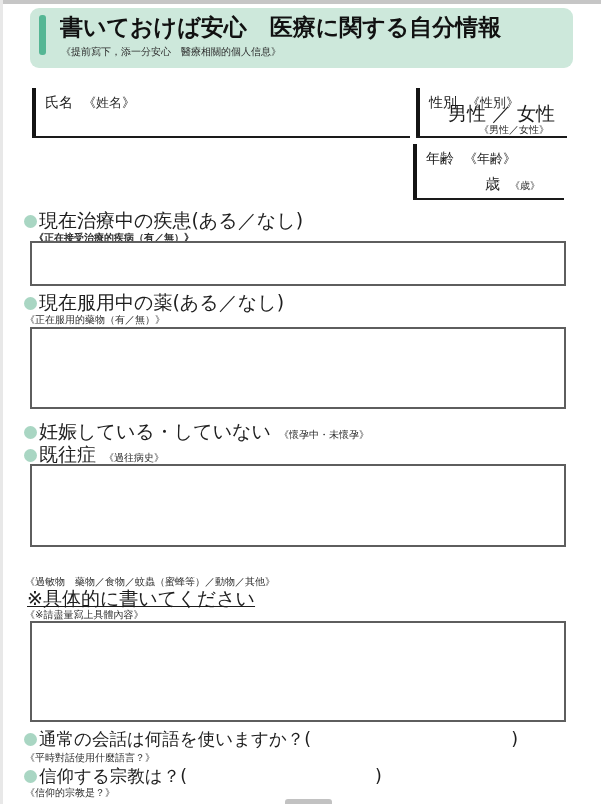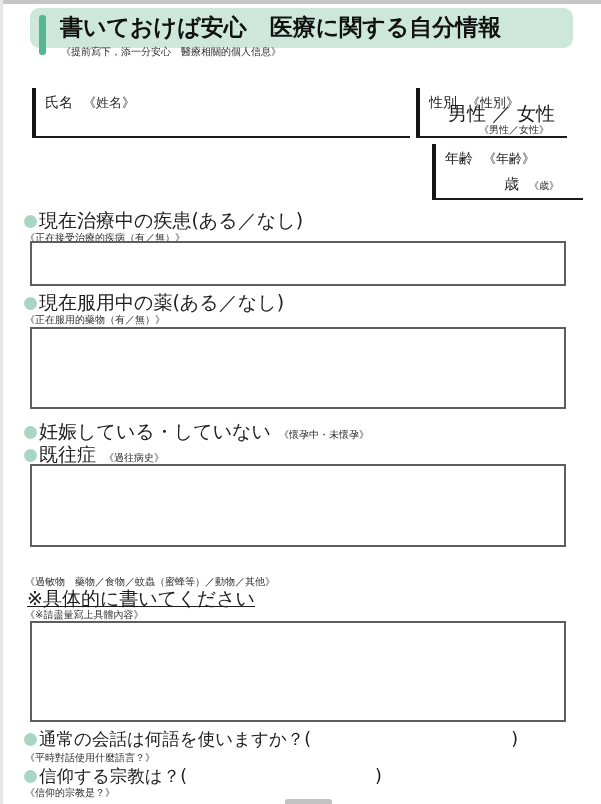--- a/index.html
+++ b/index.html
@@ -8,61 +8,61 @@
     width:601px; height:804px;
     font-family:"DejaVu Sans","Liberation Sans",sans-serif;
     color:#1f1f1f;
   }
   .page { position:relative; width:601px; height:804px; background:#ffffff; overflow:hidden; }
 
   .edge-top  { position:absolute; left:0; top:0; width:601px; height:4px; background:#c6c6c6; }
   .edge-left { position:absolute; left:0; top:0; width:3px; height:804px; background:#e8e8e8; }
 
   
-  .hdr { position:absolute; left:30px; top:8px; width:543px; height:40px;
+  .hdr { position:absolute; left:30px; top:8px; width:543px; height:60px;
          background:#cde8db; border-radius:9px; }
   .hdr-bar { position:absolute; left:9px; top:7px; width:7px; height:40px;
              background:#55b694; border-radius:3px; }
   .hdr-title { position:absolute; left:30px; top:4px; font-size:23px; font-weight:bold;
                white-space:nowrap; color:#111; }
   .hdr-sub { position:absolute; left:31px; top:37px; font-size:10px; color:#2c2c2c; white-space:nowrap; }
 
   
   .field { position:absolute; border-bottom:2px solid #1a1a1a; }
   .fbar  { position:absolute; left:0; top:0; width:4px; height:100%; background:#141414; }
   .flabel-row { position:absolute; left:13px; top:4px; white-space:nowrap; }
   .flabel { font-size:14px; color:#1a1a1a; }
   .fsub   { font-size:13px; color:#2b2b2b; margin-left:5px; }
   .fvalue { position:absolute; left:16px; top:24px; font-size:14px; }
 
   .f-name   { left:32px; top:88px;  width:378px; height:50px; }
   .f-gender { left:416px; top:88px; width:151px; height:50px; }
   .f-birth  { left:32px; top:144px; width:378px; height:56px; }
-  .f-age    { left:432px; top:144px; width:151px; height:56px;padding-left:28px; }
+  .f-age    { left:413px; top:144px; width:151px; height:56px;padding-left:28px; }
 
   .g-options { position:absolute; right:12px; top:13px; font-size:19px; white-space:nowrap; color:#1a1a1a; }
   .g-options-sub { position:absolute; right:18px; top:35px; font-size:10px; white-space:nowrap; color:#2b2b2b; }
   .age-unit { position:absolute; right:24px; bottom:4px; white-space:nowrap; }
   .age-unit .unit { font-size:15px; }
   .age-unit .unit-sub { font-size:10px; margin-left:5px; color:#2b2b2b; }
 
   
   .sline { position:absolute; display:flex; align-items:baseline; white-space:nowrap; }
   .bullet { width:13px; height:13px; border-radius:50%; background:#a9d6c3;
             display:inline-block; margin-right:2px; align-self:center; flex:0 0 13px; }
   .stext { font-size:19px; color:#1e1e1e; }
   .inline-sub { font-size:10px; color:#2b2b2b; margin-left:8px; }
   .ssub { position:absolute; font-size:10px; color:#2e2e2e; white-space:nowrap; }
   .snote { position:absolute; font-size:19px; color:#1e1e1e; white-space:nowrap; }
 
   .wbox { position:absolute; border:2px solid #5e5e5e; background:#ffffff;
           font-size:14px; padding:4px 6px; }
 
   .s1-title { left:24px; top:208px; }
-  .s1-sub   { left:25px; top:231px; }
+  .s1-sub   { left:34px; top:231px;font-weight:bold; }
   .box1     { left:30px; top:241px; width:536px; height:45px; }
 
   .s2-title { left:24px; top:290px; }
   .s2-sub   { left:25px; top:313px; }
   .box2     { left:30px; top:327px; width:536px; height:82px; }
 
   .s3-title { left:24px; top:419px; }
   .s4-title { left:24px; top:442px; }
   .box3     { left:30px; top:464px; width:536px; height:83px; }
 

